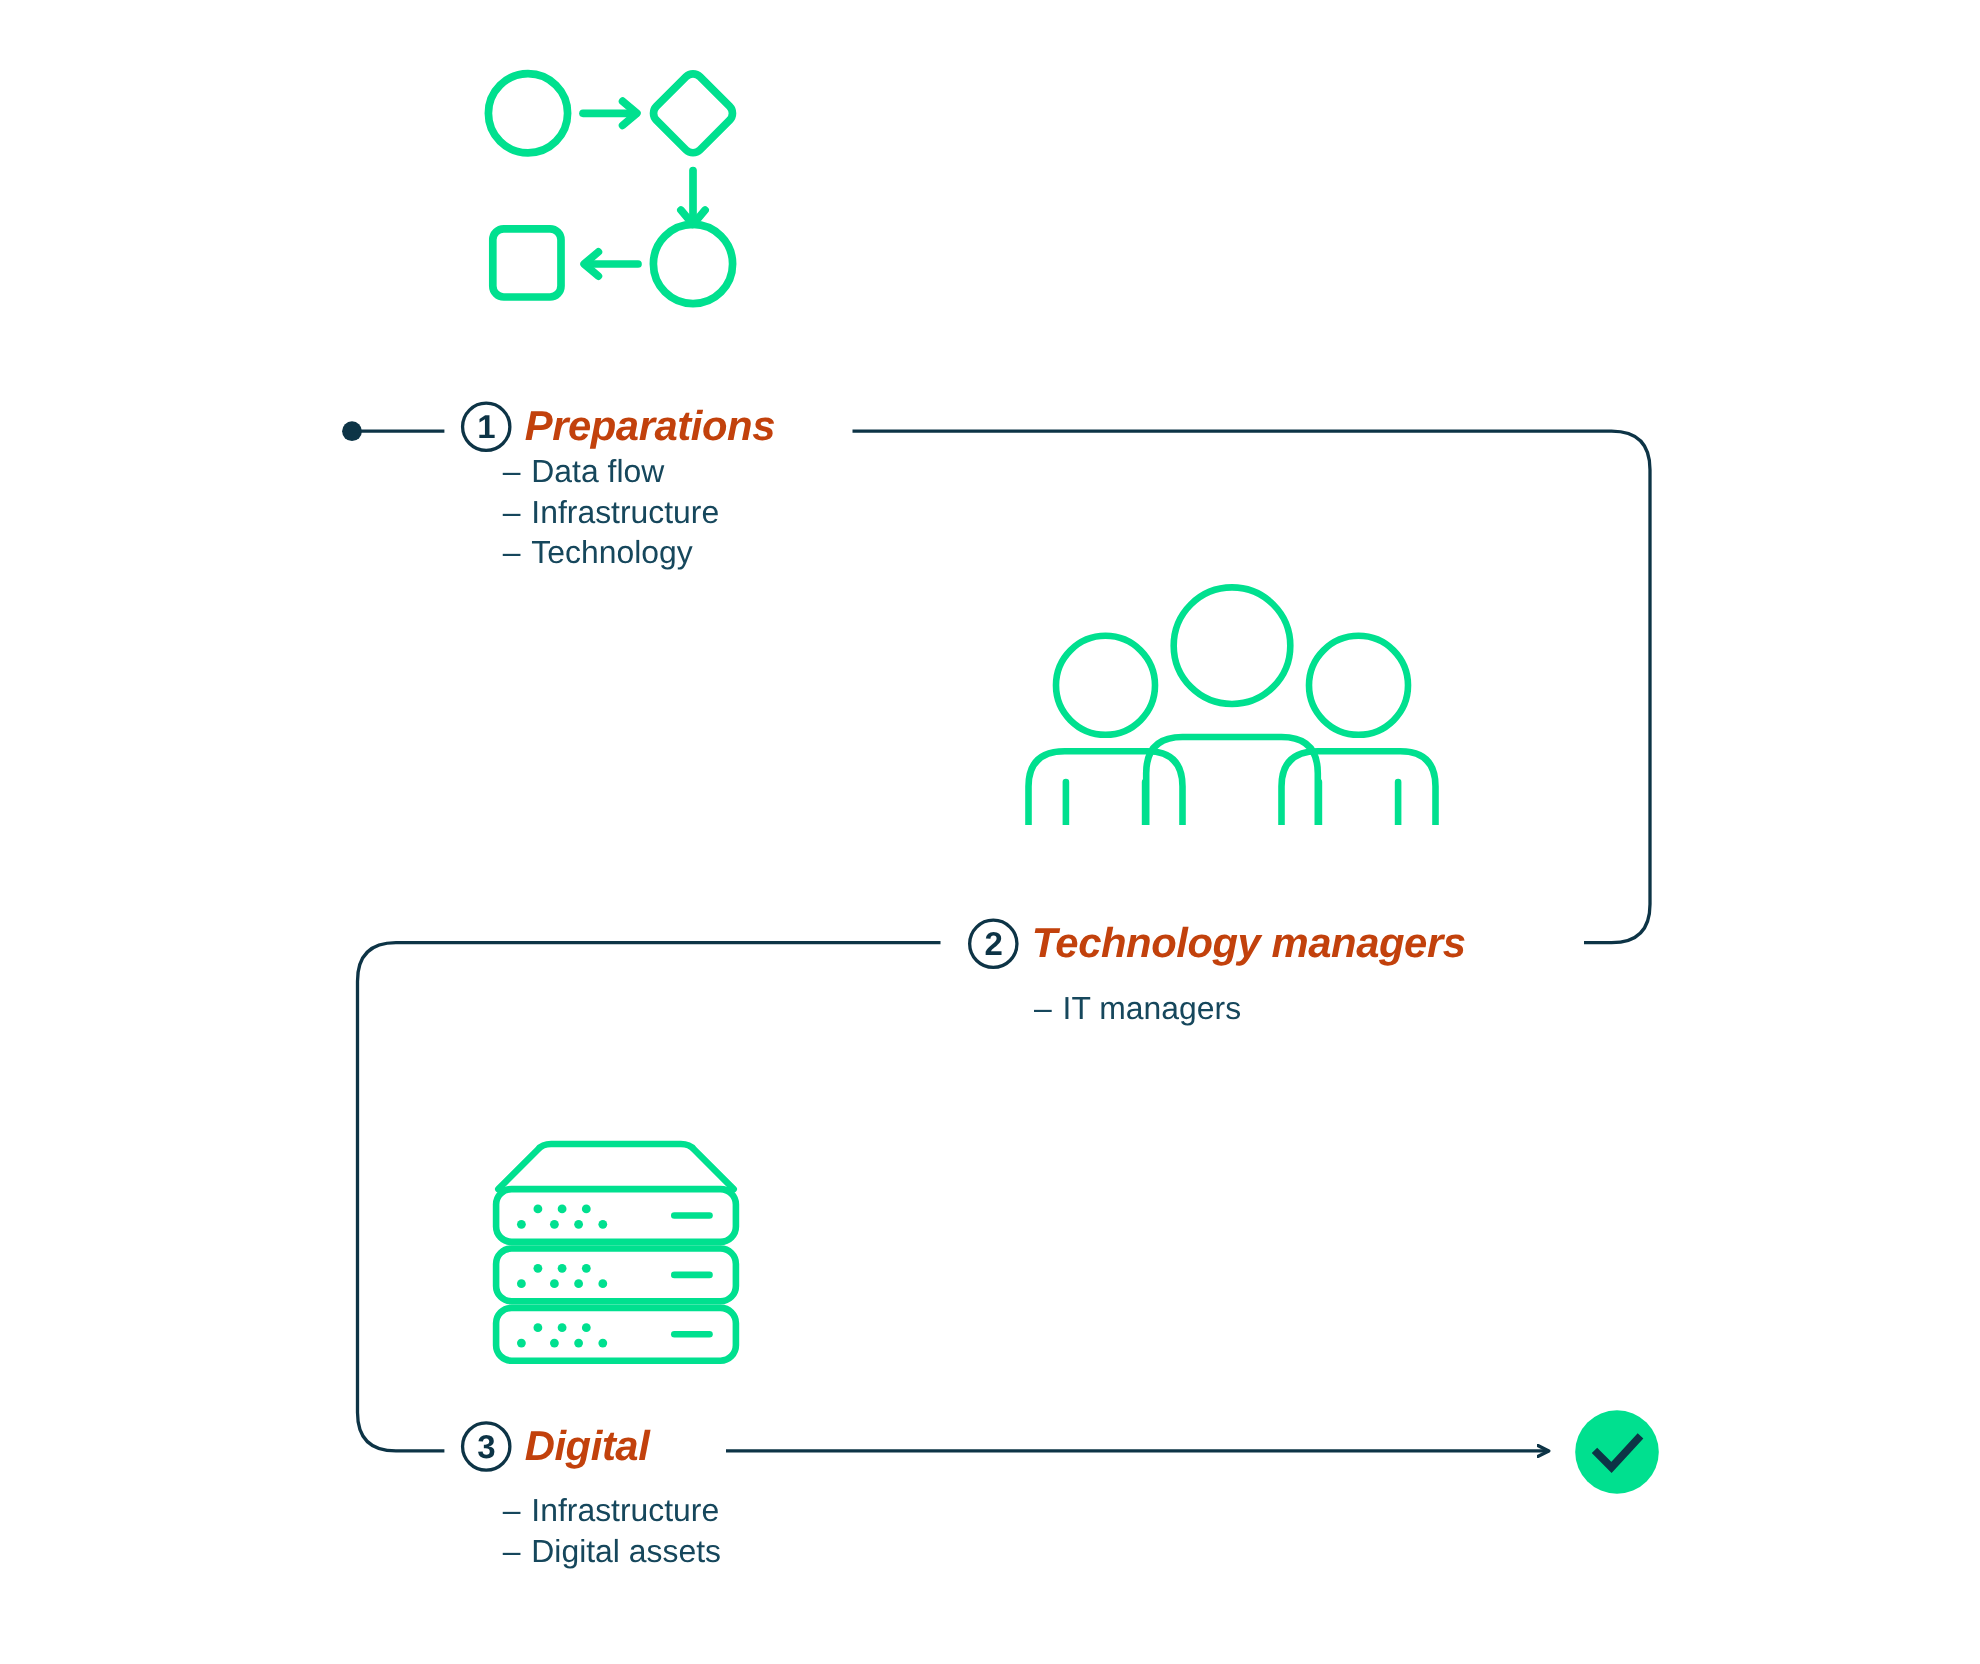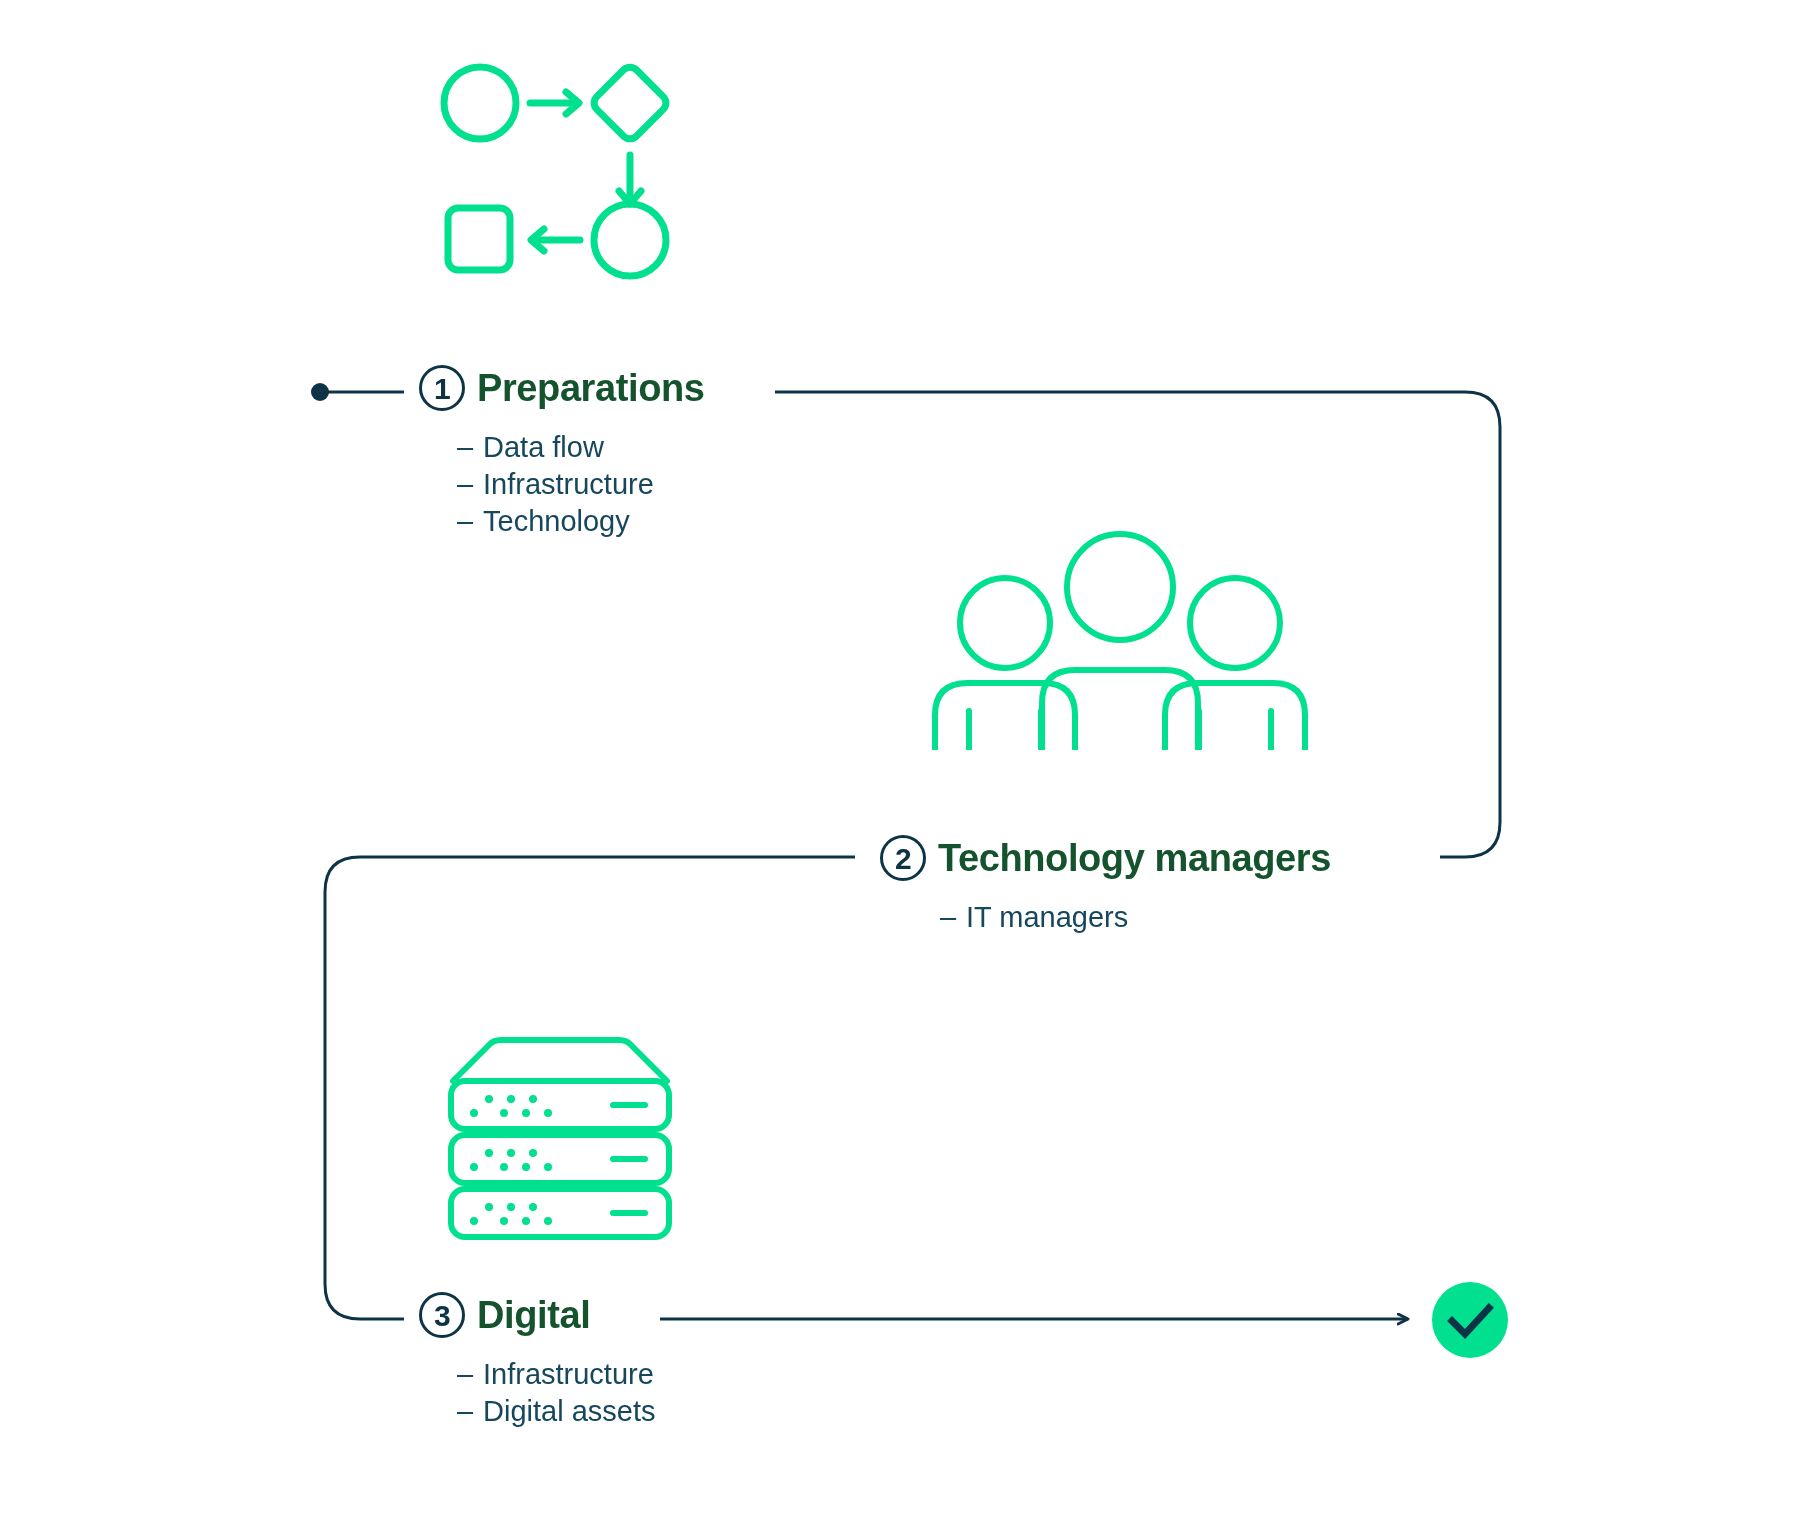--- a/index.html
+++ b/index.html
@@ -50,43 +50,44 @@
     font-size: 30px;
     font-weight: bold;
     line-height: 41px;
     text-align: center;
     box-sizing: border-box;
     letter-spacing: -0.5px;
   }
   .step-title {
     font-size: 38px;
     font-weight: bold;
-    color: #14532d;
+    color: #c2410c;
     letter-spacing: -0.4px;
     line-height: 1;
+    font-style: italic;
   }
   .step-list {
     list-style: none;
     margin: 0;
     padding: 0;
   }
   .step-list li {
     font-size: 29px;
     color: #16475c;
     line-height: 1.28;
     white-space: nowrap;
   }
   .step-list li .dash {
     display: inline-block;
     width: 26px;
   }
 
   
   #step-1 { left: 419px; top: 365px; }
-  #step-1 .step-list { margin-left: 38px; margin-top: 18px; }
+  #step-1 .step-list { margin-left: 38px; }
 
   #step-2 { left: 880px; top: 835px; }
   #step-2 .step-list { margin-left: 60px; margin-top: 18px; }
 
   #step-3 { left: 419px; top: 1292px; }
   #step-3 .step-list { margin-left: 38px; margin-top: 18px; }
 
   
   .icon {
     position: absolute;

